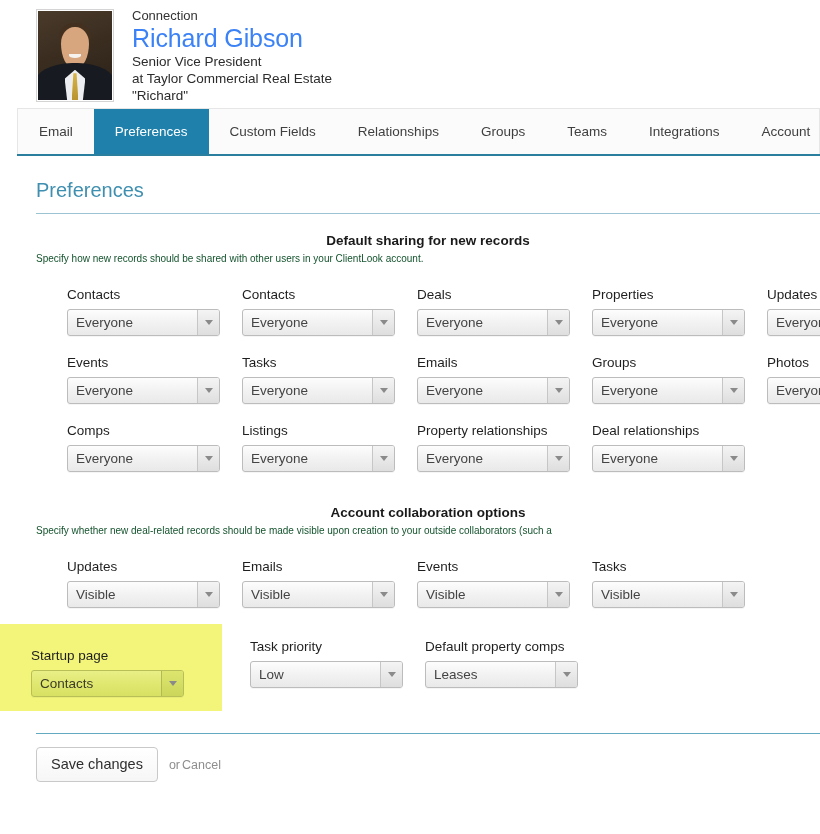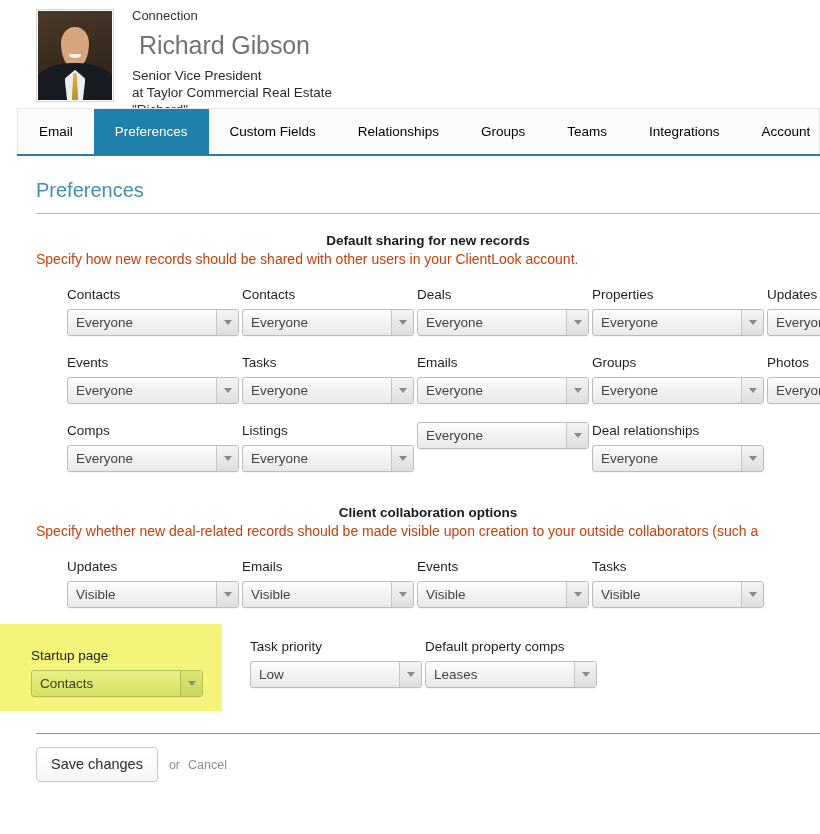--- a/index.html
+++ b/index.html
@@ -91,24 +91,24 @@
     margin-left: 18px;
     padding-top: 1px;
   }
   .hdr-kicker {
     font-size: 13px;
     color: #333;
     line-height: 14px;
   }
   .hdr-name {
     font-size: 25px;
-    color: #737373;
+    color: #3b82f6;
     line-height: 30px;
     font-weight: normal;
-    margin: 7px;
+    margin: 0;
     letter-spacing: -0.1px;
   }
   .hdr-line {
     font-size: 13.5px;
     color: #2c2c2c;
     line-height: 17px;
   }
 
   
   .tabbar {
@@ -122,21 +122,21 @@
     display: flex;
     align-items: stretch;
     width: 803px;
     overflow: hidden;
   }
   .tab {
     display: flex;
     align-items: center;
     padding: 0 21px;
     font-size: 13.5px;
-    color: #000000;
+    color: #404040;
     white-space: nowrap;
     cursor: pointer;
     background: #fbfbfb;
   }
   .tab.active {
     background: #1f81ab;
     color: #ffffff;
   }
   .tabrule {
     margin-left: 17px;
@@ -161,22 +161,22 @@
     margin-bottom: 18px;
   }
   .sec-title {
     font-size: 13.5px;
     font-weight: bold;
     color: #1a1a1a;
     line-height: 18px;
     text-align: center;
   }
   .sec-desc {
-    font-size: 14px;
-    color: #c2410c;
+    font-size: 10px;
+    color: #14532d;
     line-height: 18px;
     white-space: nowrap;
   }
   .fieldgrid {
     display: flex;
     margin-top: 18px;
   }
   .fieldgrid.r-share { margin-left: 31px; }
   .field {
     width: 175px;
@@ -185,21 +185,21 @@
   .flabel {
     font-size: 13.5px;
     color: #1f1f1f;
     line-height: 17px;
     margin-bottom: 6px;
     white-space: nowrap;
   }
   
   .sel {
     position: relative;
-    width: 172px;
+    width: 153px;
     height: 27px;
     border: 1px solid #bcbcbc;
     border-radius: 3px;
     background: linear-gradient(180deg,#fdfdfd 0%, #f2f2f2 50%, #e9e9e9 100%);
     display: flex;
     align-items: center;
     cursor: pointer;
     box-shadow: 0 1px 0 rgba(0,0,0,0.04);
   }
   .sel .val {
@@ -462,41 +462,42 @@
         <div class="field">
           <div class="flabel">Listings</div>
           <div class="sel">
             <span class="val">Everyone</span>
             <span class="arrowbox">
                 <i class="caret"></i>
               </span>
           </div>
         </div>
         <div class="field">
+          <div class="flabel">Property relationships</div>
           <div class="sel">
             <span class="val">Everyone</span>
             <span class="arrowbox">
                 <i class="caret"></i>
               </span>
           </div>
         </div>
         <div class="field">
           <div class="flabel">Deal relationships</div>
           <div class="sel">
             <span class="val">Everyone</span>
             <span class="arrowbox">
                 <i class="caret"></i>
               </span>
           </div>
         </div>
       </div>
     </div>
 
     <div style="margin-top:32px;">
-      <div class="sec-title">Client collaboration options</div>
+      <div class="sec-title">Account collaboration options</div>
       <div class="sec-desc">Specify whether new deal-related records should be made visible upon creation to your outside collaborators (such a</div>
 
       <div class="fieldgrid r-share">
         <div class="field">
           <div class="flabel">Updates</div>
           <div class="sel">
             <span class="val">Visible</span>
             <span class="arrowbox">
                 <i class="caret"></i>
               </span>
@@ -563,16 +564,16 @@
             </span>
         </div>
       </div>
     </div>
   </div>
 
   <div class="footer-rule"></div>
   <div class="footer">
     <button class="btn-save">Save changes</button>
     <span class="or-text">or</span>
-    <a class="cancel-link" style="margin-left:8px;">Cancel</a>
+    <a class="cancel-link" style="margin-left:2px;">Cancel</a>
   </div>
 
 </div>
 
 </body></html>

